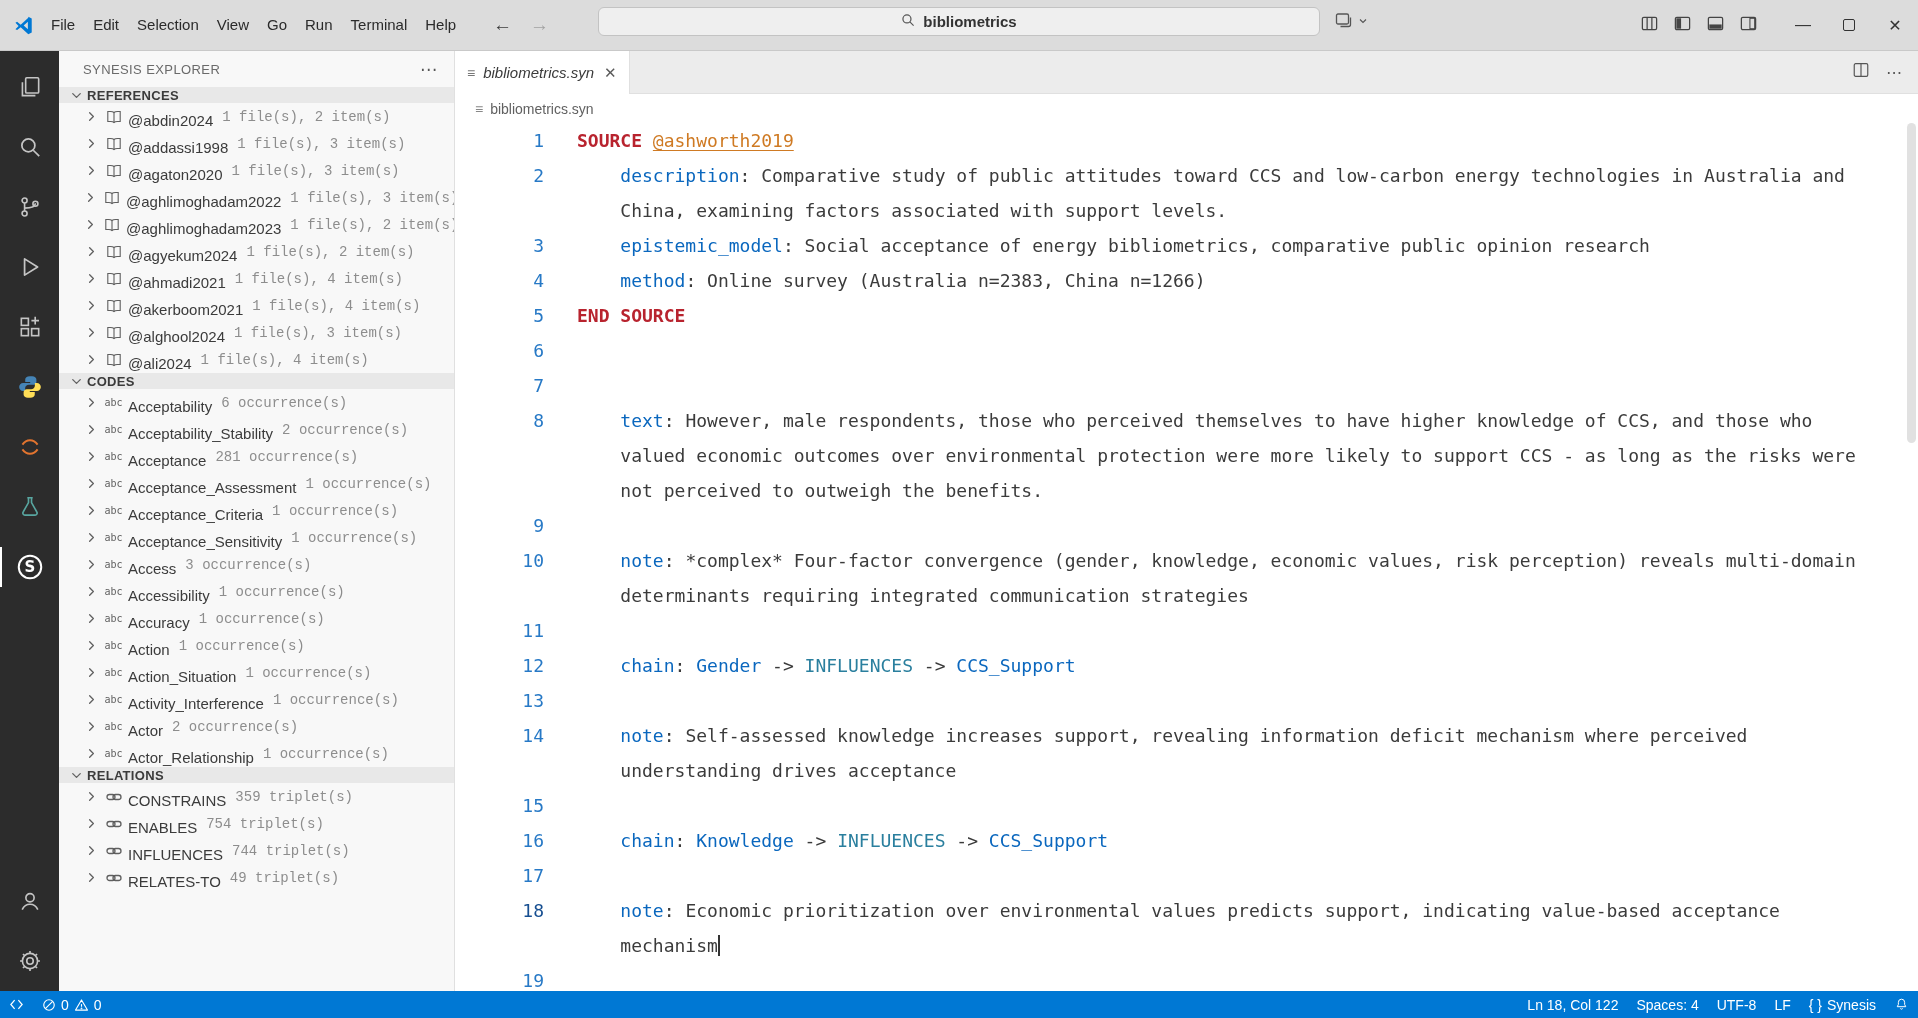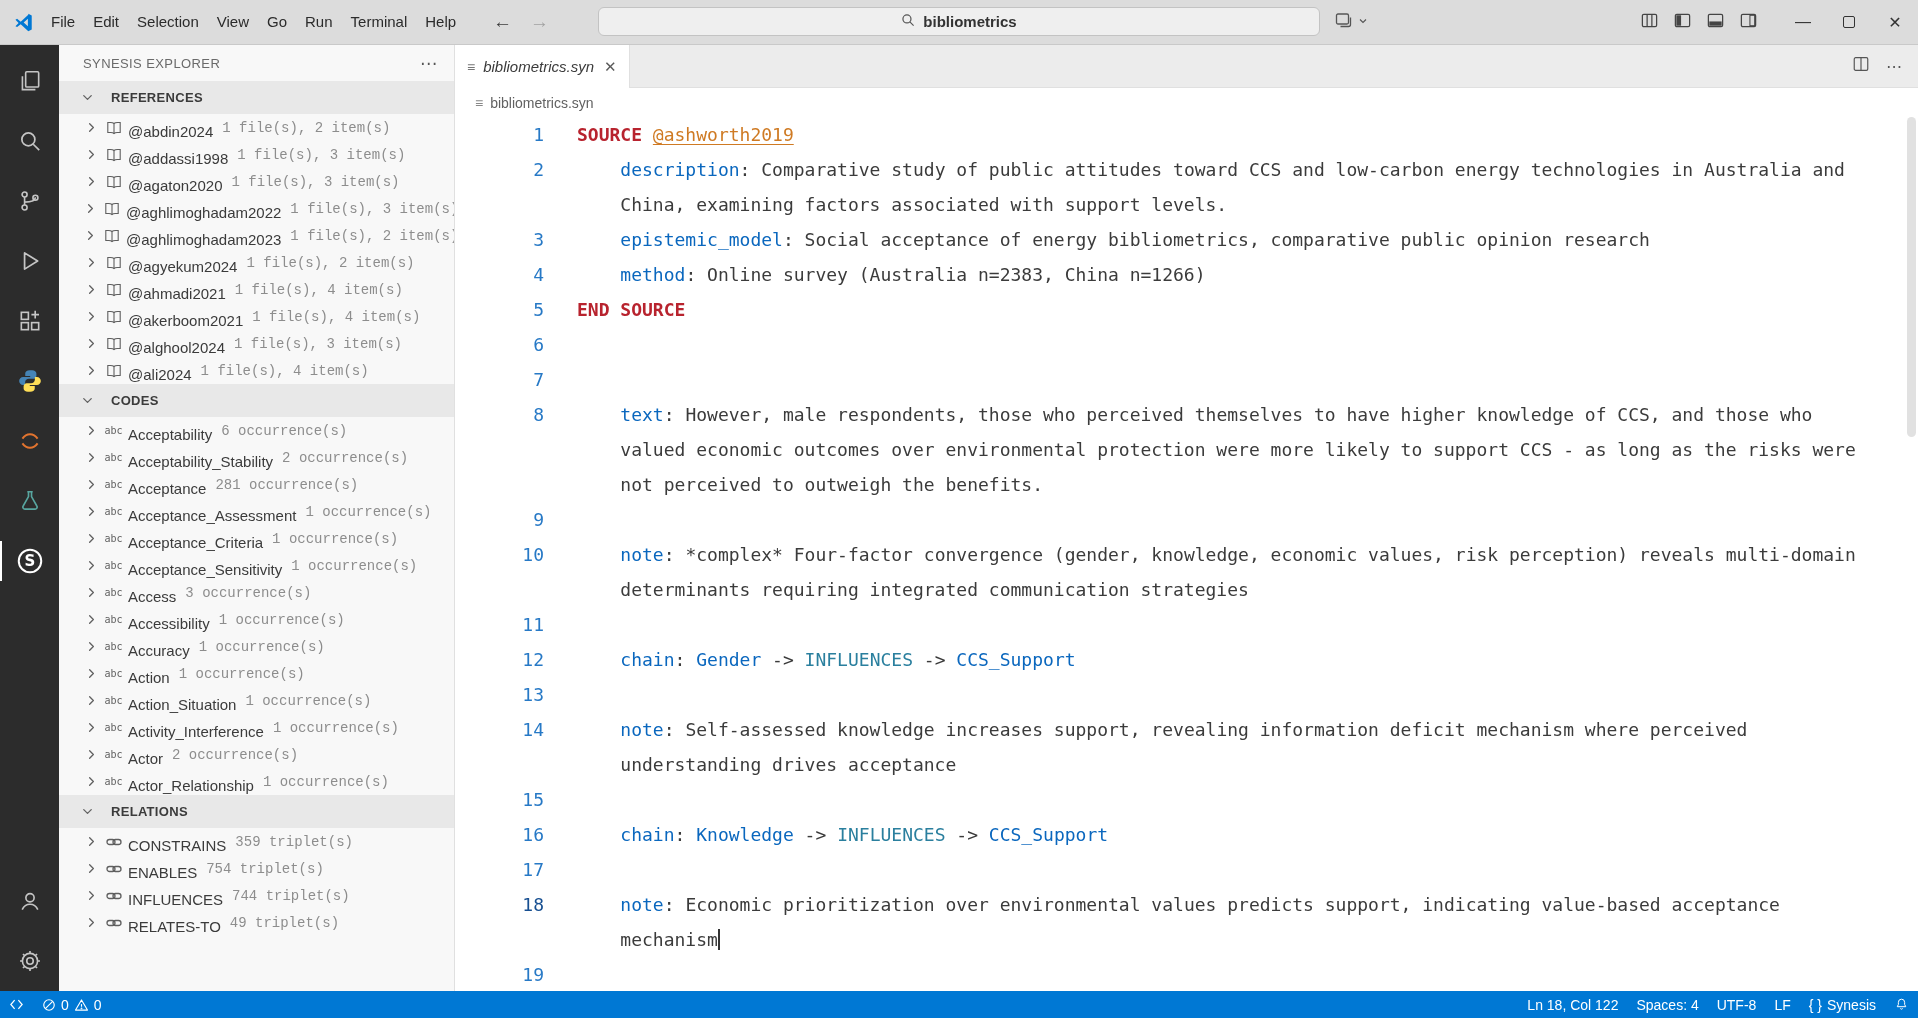--- a/index.html
+++ b/index.html
@@ -1,21 +1,21 @@
 <!DOCTYPE html>
 <html><head>
 <meta charset="utf-8">
 <style>
   * { margin:0; padding:0; box-sizing:border-box; }
   html,body { width:1918px; height:1018px; overflow:hidden;
     font-family:"Liberation Sans","DejaVu Sans",sans-serif; background:#fff; }
   .window { width:1918px; height:1018px; display:flex; flex-direction:column; }
 
   
-  .titlebar { height:45px; background:#dcdcdc; border-bottom:1px solid #c9c9c9;
+  .titlebar { height:51px; background:#dcdcdc; border-bottom:1px solid #c9c9c9;
     display:flex; align-items:center; position:relative; flex:none; }
   .logo { margin:0 8px 0 13px; display:flex; }
   .menubar { display:flex; }
   .menu-item { padding:0 9px; font-size:15px; color:#2b2b2b; height:42px; line-height:42px; cursor:default; }
   .nav-arrows { display:flex; gap:18px; margin-left:28px; font-size:19px; }
   .nav-back { color:#3a3a3a; }
   .nav-fwd { color:#a2a2a2; }
   .search-box { position:absolute; left:50%; top:7px; transform:translateX(-50%);
     width:722px; height:29px; background:#efefef; border:1px solid #c3c3c3; border-radius:6px;
     display:flex; align-items:center; justify-content:center; gap:8px; color:#333; font-size:15px;font-weight:bold; }
@@ -33,22 +33,22 @@
   .ab-icon { width:59px; height:60px; display:flex; align-items:center; justify-content:center; position:relative; color:#c5c5c5; }
   .ab-icon.active::before { content:""; position:absolute; left:0; top:10px; bottom:10px; width:2px; background:#ffffff; }
   .ab-bottom { margin-top:auto; }
 
   
   .sidebar { width:396px; background:#f8f8f8; border-right:1px solid #e0e0e0;
     display:flex; flex-direction:column; overflow:hidden; flex:none; color:#3b3b3b; }
   .sidebar-header { height:36px; flex:none; display:flex; align-items:center; padding:0 16px 0 24px;
     font-size:13px; color:#6a6a6a; letter-spacing:.4px; }
   .sidebar-header .more { margin-left:auto; color:#555; font-size:17px; letter-spacing:1px; }
-  .section-header { height:33px; background:#e8e8e8; display:flex; align-items:center;
-    font-size:13px; font-weight:700; color:#3b3b3b; padding-left:20px; gap:16px; letter-spacing:.3px; }
+  .section-header { height:16px; background:#e8e8e8; display:flex; align-items:center;
+    font-size:13px; font-weight:700; color:#3b3b3b; padding-left:9px; gap:3px; letter-spacing:.3px; }
   .chev { display:flex; width:16px; justify-content:center; }
   .chev.down svg { transform:rotate(90deg); }
   .row { height:27px; display:flex; align-items:center; padding-left:24px; gap:6px; white-space:nowrap; overflow:hidden; font-size:15px; }
   .row .label { color:#3b3b3b;margin-top:8px; }
   .row .meta { color:#8d8d8d; font-size:14px; margin-left:3px;font-family:Liberation Mono, monospace; }
   .row-icon { display:flex; width:17px; justify-content:center; align-items:center; }
   .row-icon.abc { font-family:"DejaVu Sans Mono",monospace; font-size:10px; color:#5f5f5f; }
   .twisty { display:flex; width:16px; justify-content:center; }
 
   

